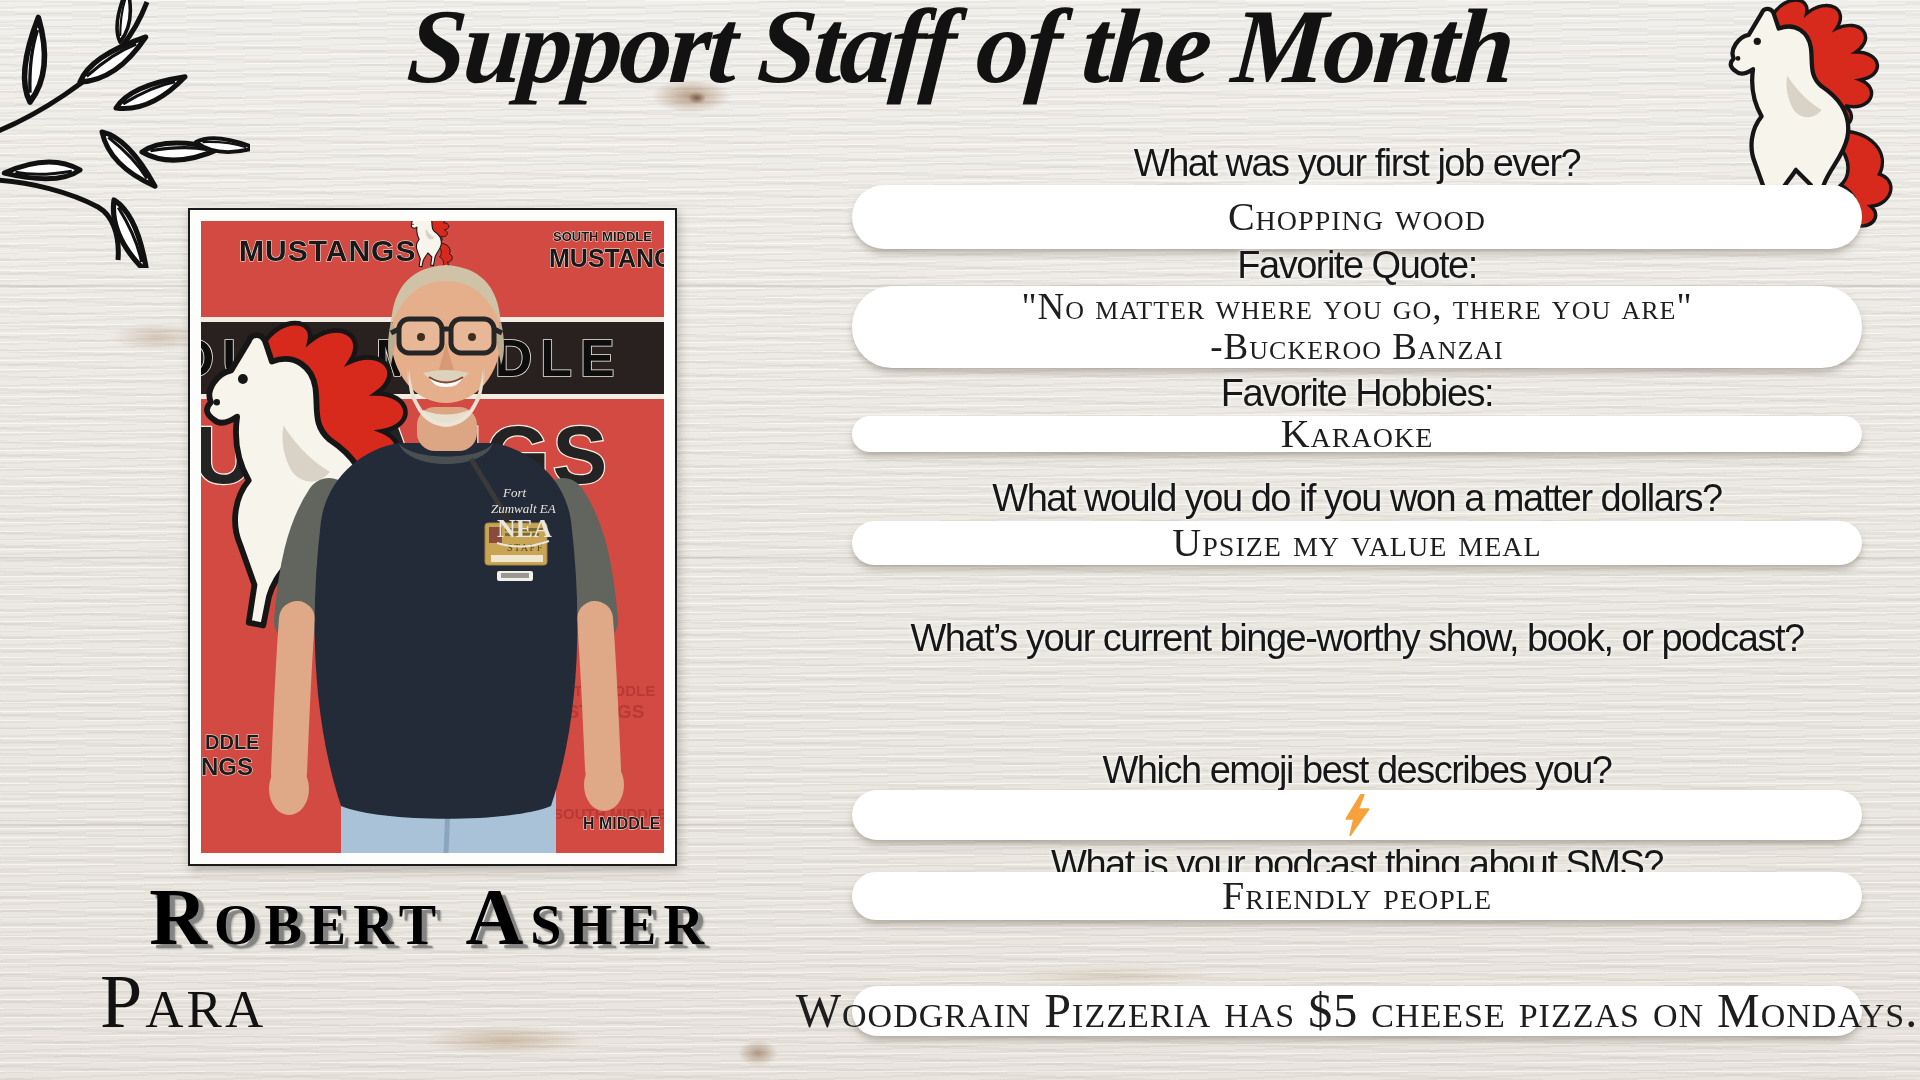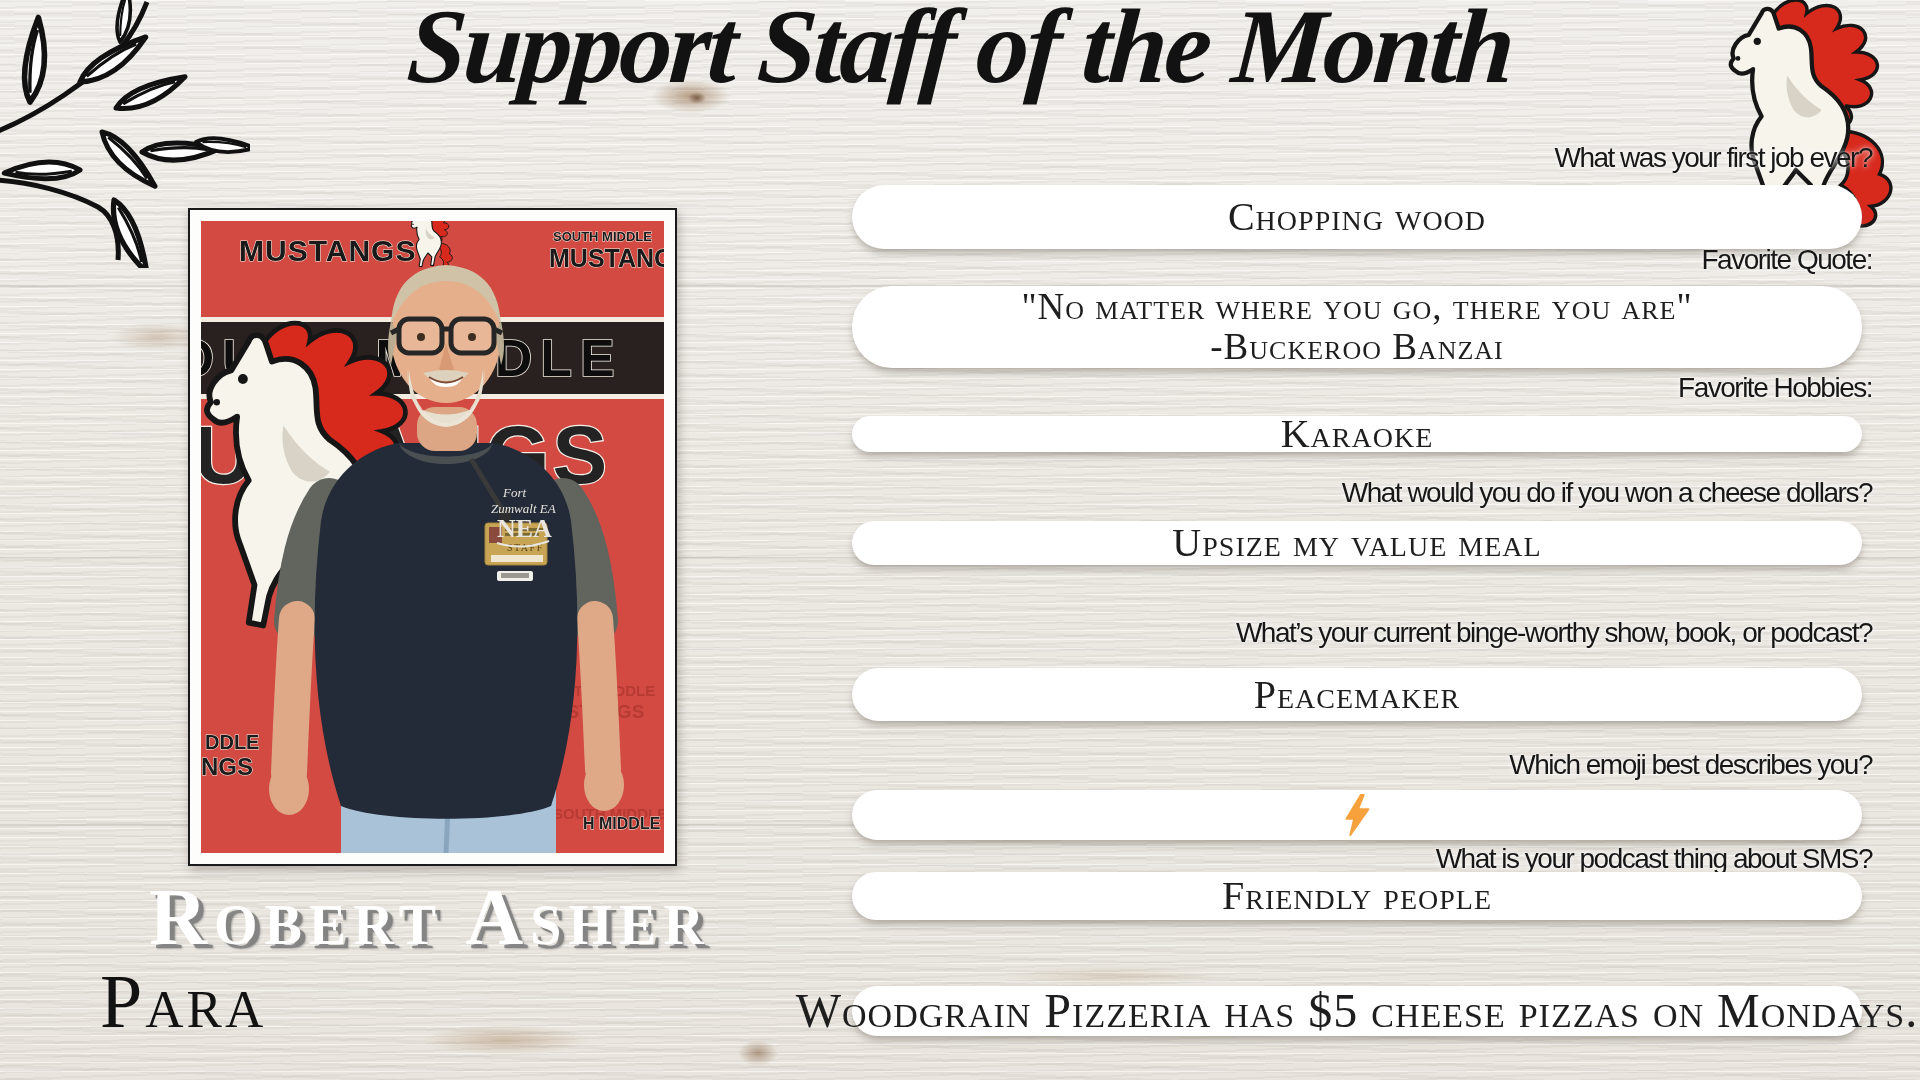--- a/index.html
+++ b/index.html
@@ -27,29 +27,29 @@
   .horse-tr{position:absolute;left:1680px;top:-6px;width:236px;height:250px;}
 
   
   .photo-frame{position:absolute;left:188px;top:208px;background:#fdfdfc;border:2px solid #1b1b1b;
     padding:11px;box-shadow:2px 4px 10px rgba(60,50,40,.3);}
   .photo-frame svg{display:block;}
 
   
   .name{position:absolute;left:100px;top:872px;width:660px;text-align:center;
     font-family:"Liberation Serif",serif;font-weight:700;font-variant:small-caps;
-    font-size:80px;letter-spacing:7px;color:#ffffff;
+    font-size:80px;letter-spacing:7px;color:#000000;
     text-shadow:5px 4px 0 rgba(125,125,125,.85), 6px 5px 2px rgba(90,90,90,.4);}
   .role{position:absolute;left:100px;top:958px;width:660px;text-align:left;
     font-family:"Liberation Serif",serif;font-weight:400;font-variant:small-caps;
     font-size:76px;letter-spacing:3px;color:#121212;}
 
   
-  .q{position:absolute;left:842px;width:1030px;text-align:right;color:#171717;
-     font-size:28px;font-weight:400;letter-spacing:-1.5px;
+  .q{position:absolute;left:842px;width:1030px;text-align:center;color:#171717;
+     font-size:38px;font-weight:400;letter-spacing:-1.5px;
      text-shadow:0 0 6px rgba(255,255,255,.9),0 0 2px rgba(255,255,255,.7);}
   .pill{position:absolute;left:852px;width:1010px;background:#ffffff;border-radius:40px;
      display:flex;flex-direction:column;align-items:center;justify-content:center;
      box-shadow:0 5px 8px -2px rgba(110,100,88,.55);}
   .ans{font-family:"Liberation Serif",serif;font-variant:small-caps;color:#1e1e1e;
      font-size:40px;letter-spacing:1px;line-height:1.08;white-space:nowrap;}
   .pill.two .ans{font-size:37px;}
   .pill.small .ans{font-size:48px;}
 
   .q0{top:142px}.q1{top:244px}.q2{top:372px}.q3{top:477px}
@@ -233,29 +233,26 @@
   <div class="pill p1 two">
     <div class="ans">"No matter where you go, there you are"</div>
     <div class="ans">-Buckeroo Banzai</div>
   </div>
 
   <div class="q q2">Favorite Hobbies:</div>
   <div class="pill p2">
     <div class="ans">Karaoke</div>
   </div>
 
-  <div class="q q3">What would you do if you won a cheese dollars?</div>
+  <div class="q q3">What would you do if you won a matter dollars?</div>
   <div class="pill p3">
     <div class="ans">Upsize my value meal</div>
   </div>
 
   <div class="q q4">What’s your current binge-worthy show, book, or podcast?</div>
-  <div class="pill p4">
-    <div class="ans">Peacemaker</div>
-  </div>
 
   <div class="q q5">Which emoji best describes you?</div>
   <div class="pill p5">
     <svg width="28" height="42" viewBox="0 0 28 44">
       <path d="M18 1 L3 26 H11 L7 43 L26 16 H15 L21 1 Z" fill="#F6A13C" stroke="#F6A13C" stroke-width="2" stroke-linejoin="round"></path>
     </svg>
   </div>
 
   <div class="q q6">What is your podcast thing about SMS?</div>
   <div class="pill p6">

